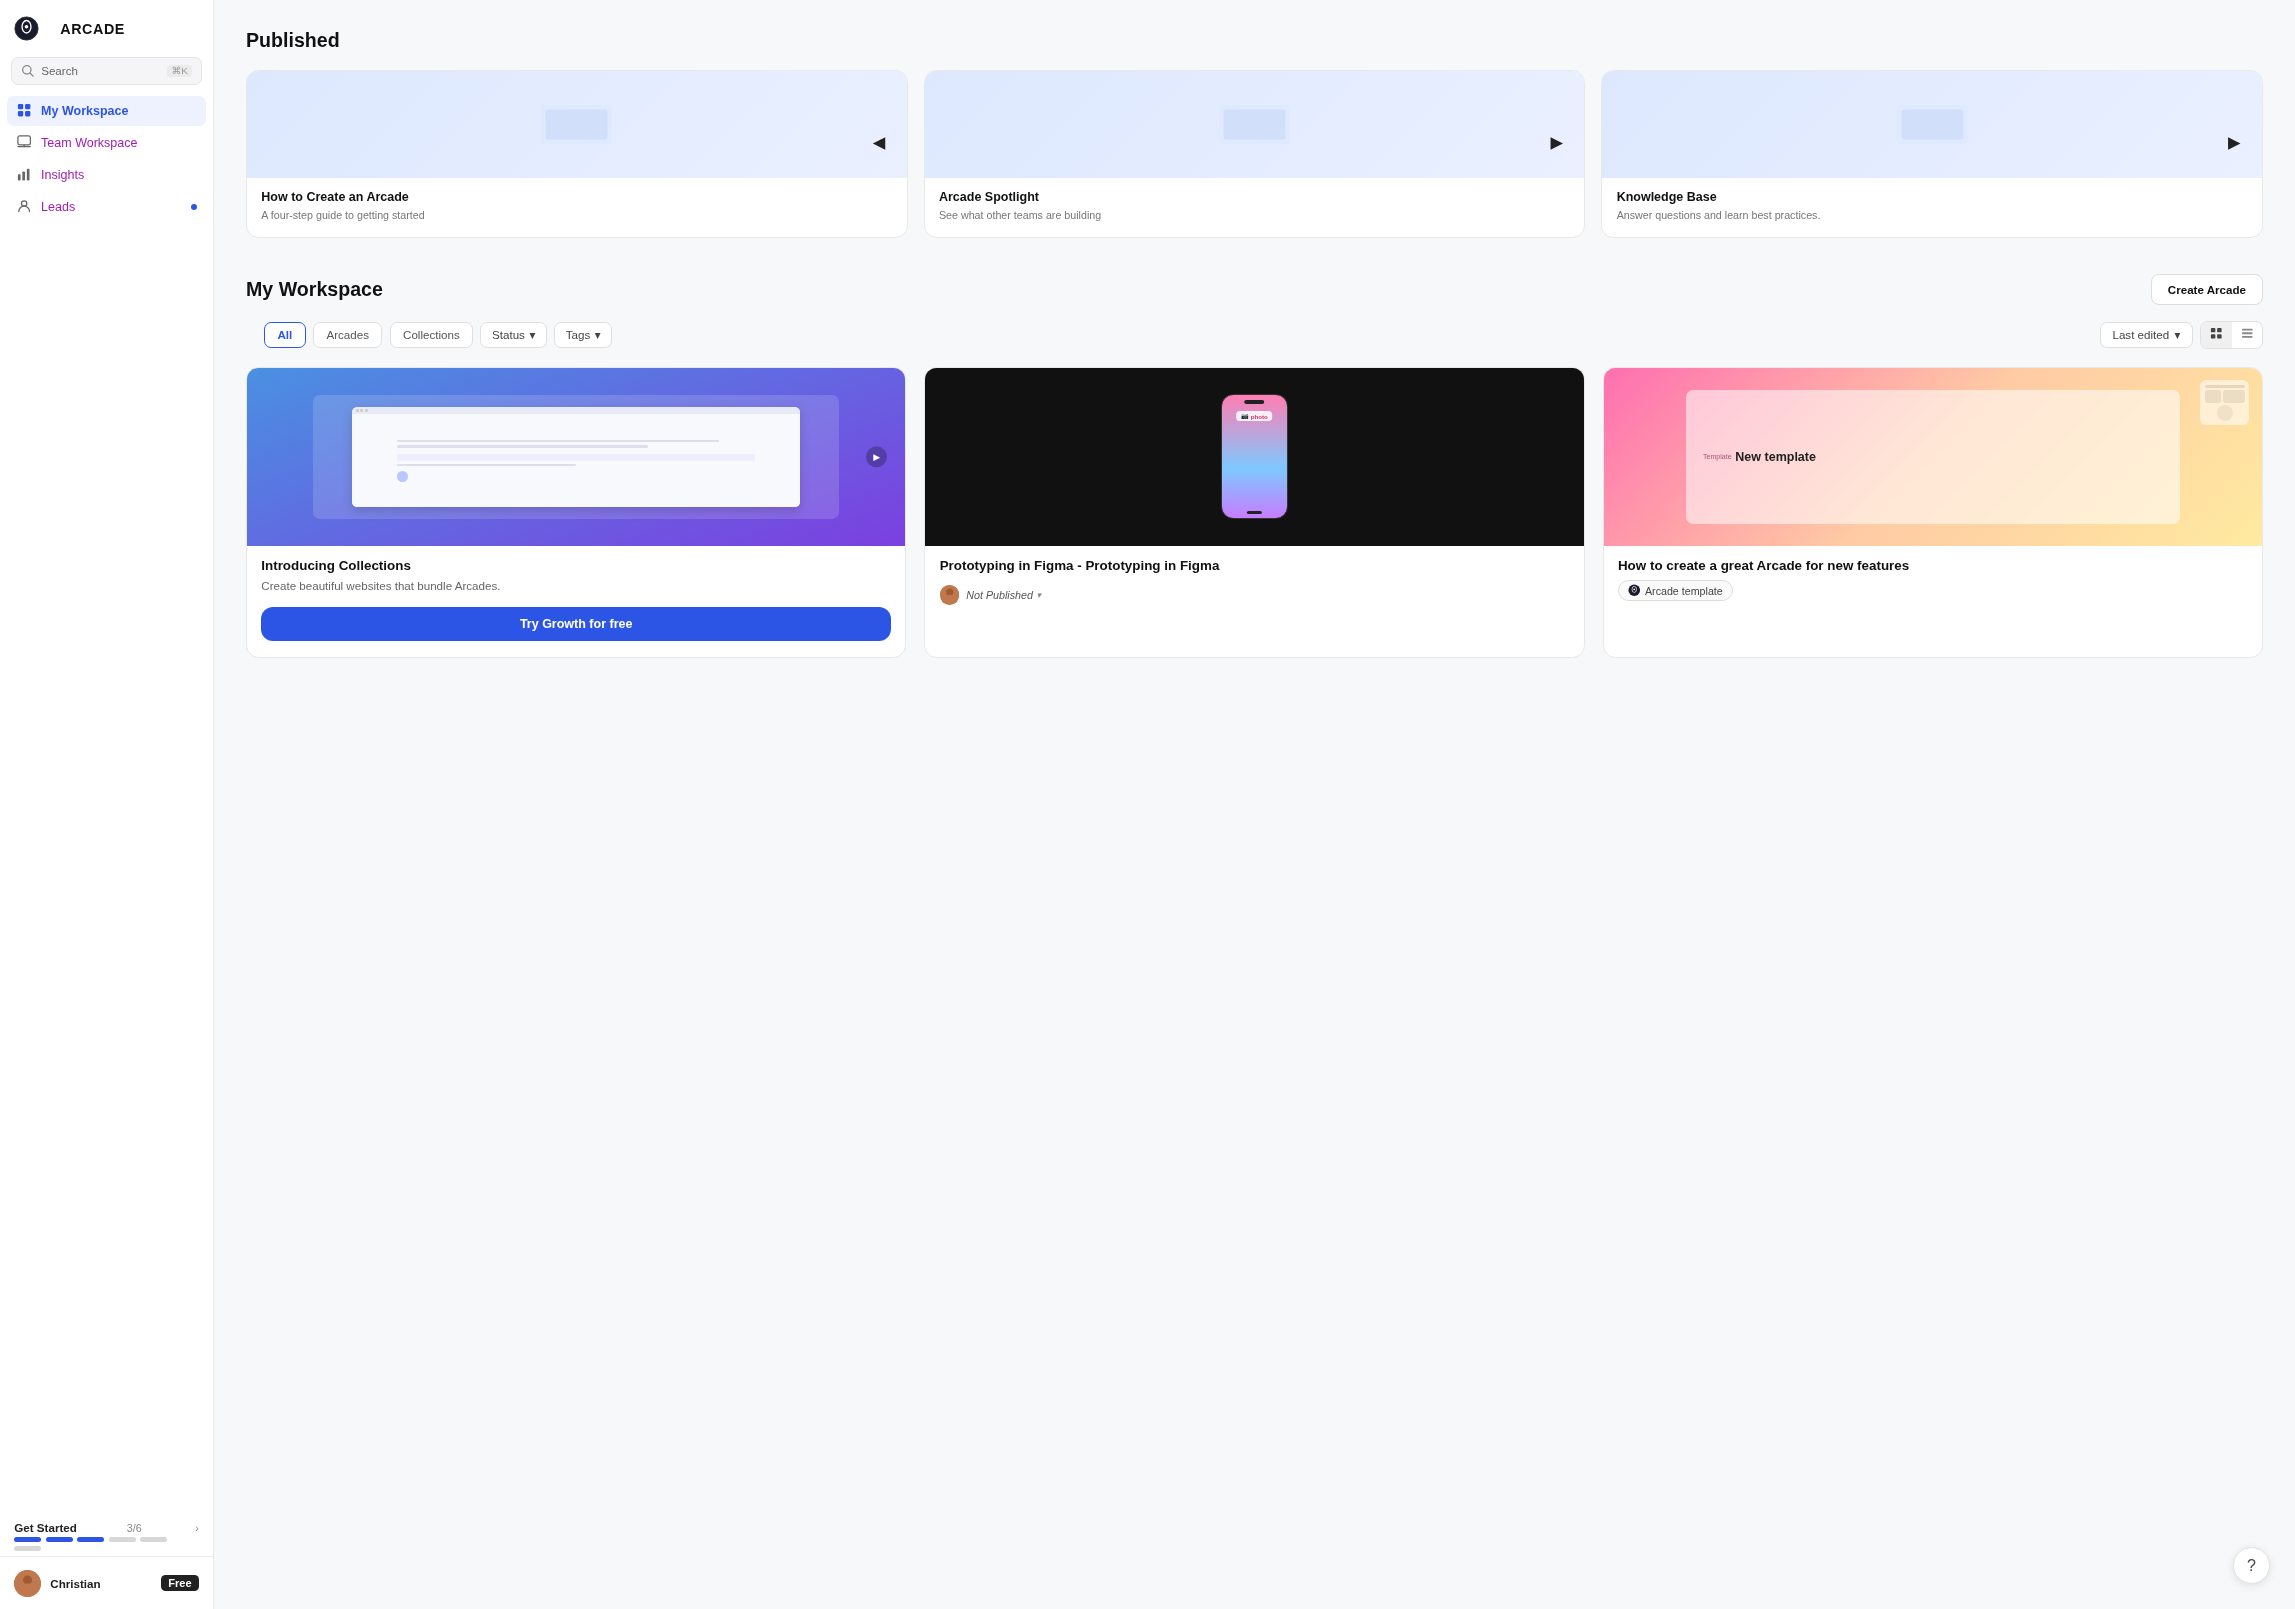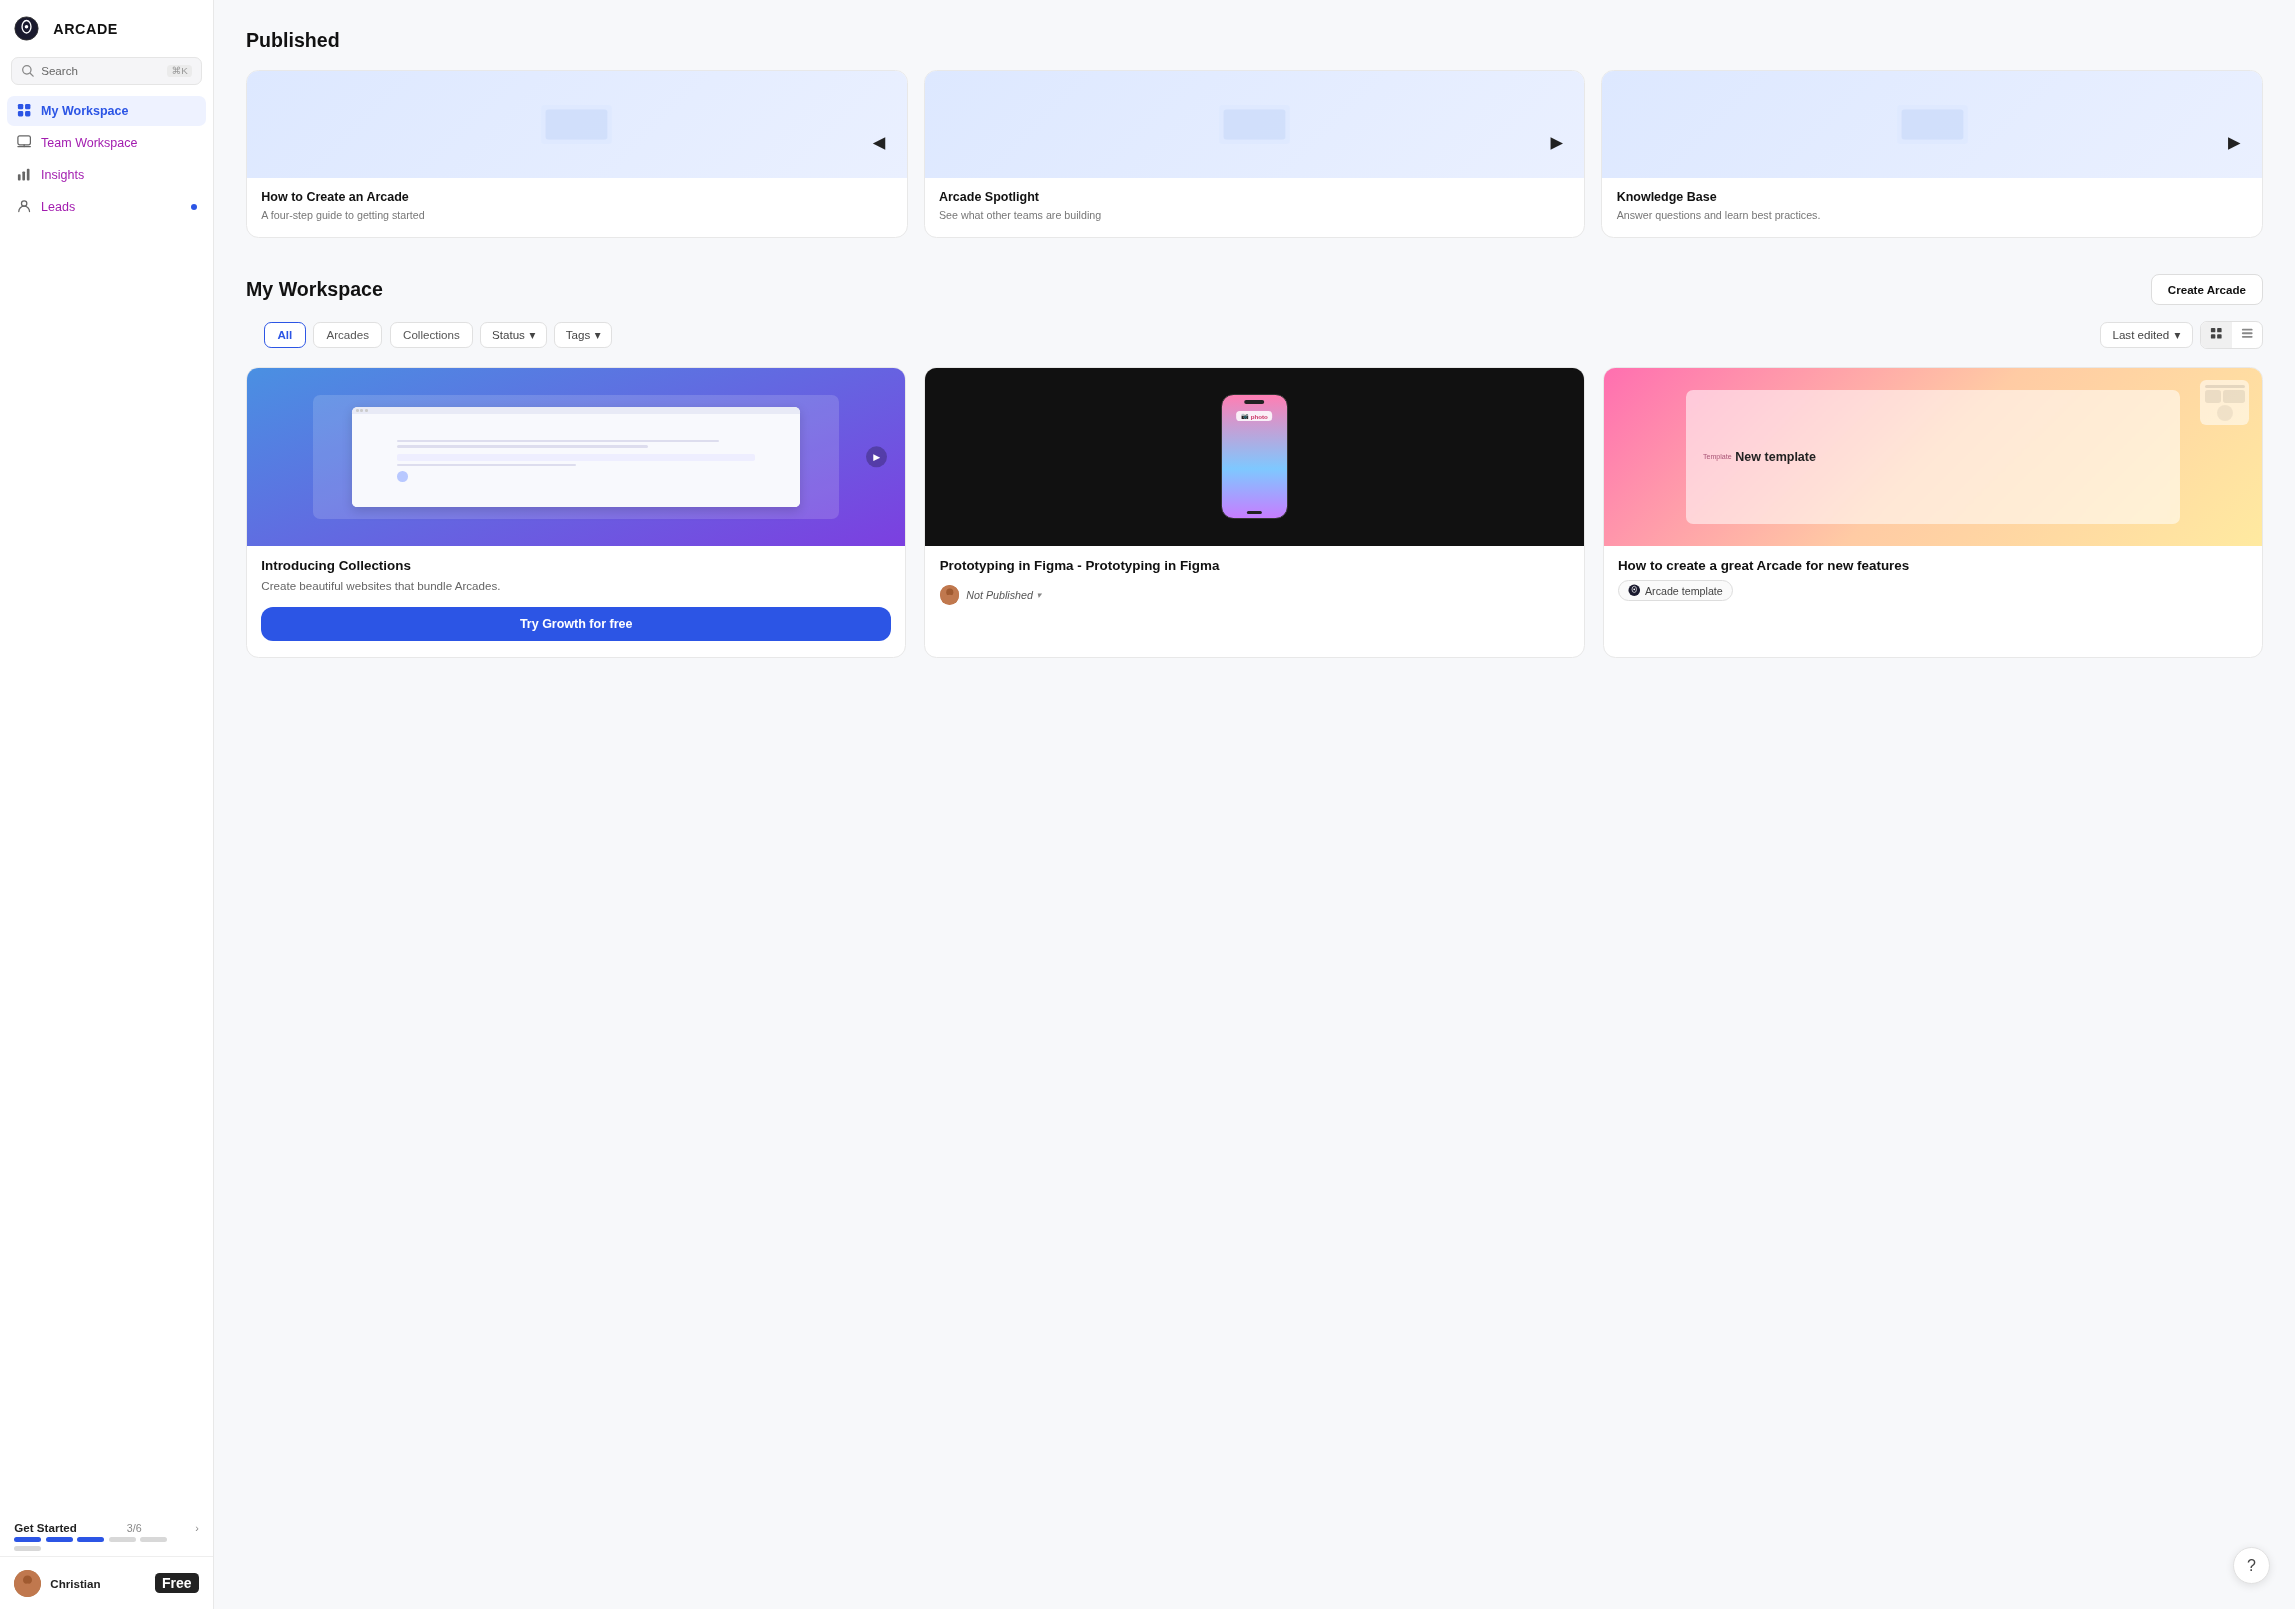--- a/index.html
+++ b/index.html
@@ -12,21 +12,21 @@
       background: #ffffff;
       border-right: 0.9px solid #e8e8e8;
       display: flex;
       flex-direction: column;
       padding: 0;
       height: 100vh;
     }
     .sidebar-logo {
       display: flex;
       align-items: center;
-      gap: 14px;
+      gap: 21px;
       padding: 16px 14.3px 12.5px 14.3px;
     }
     .logo-icon {
       width: 25px;
       height: 25px;
     }
     .logo-text {
       font-size: 14.3px;
       font-weight: 700;
       color: #111;
@@ -117,21 +117,21 @@
       border-radius: 50%;
       background: #b07040;
       display: flex; align-items: center; justify-content: center;
       color: #fff; font-size: 10.7px; font-weight: 600;
       overflow: hidden;
     }
     .user-name { font-size: 11.6px; font-weight: 600; color: #222; flex: 1; }
     .free-badge {
       background: #222;
       color: #fff;
-      font-size: 14px;
+      font-size: 11px;
       font-weight: 600;
       border-radius: 4.5px;
       padding: 1.8px 7.1px;
     }
 
     
     #main {
       flex: 1;
       overflow-y: auto;
       padding: 28.5px 32px;

